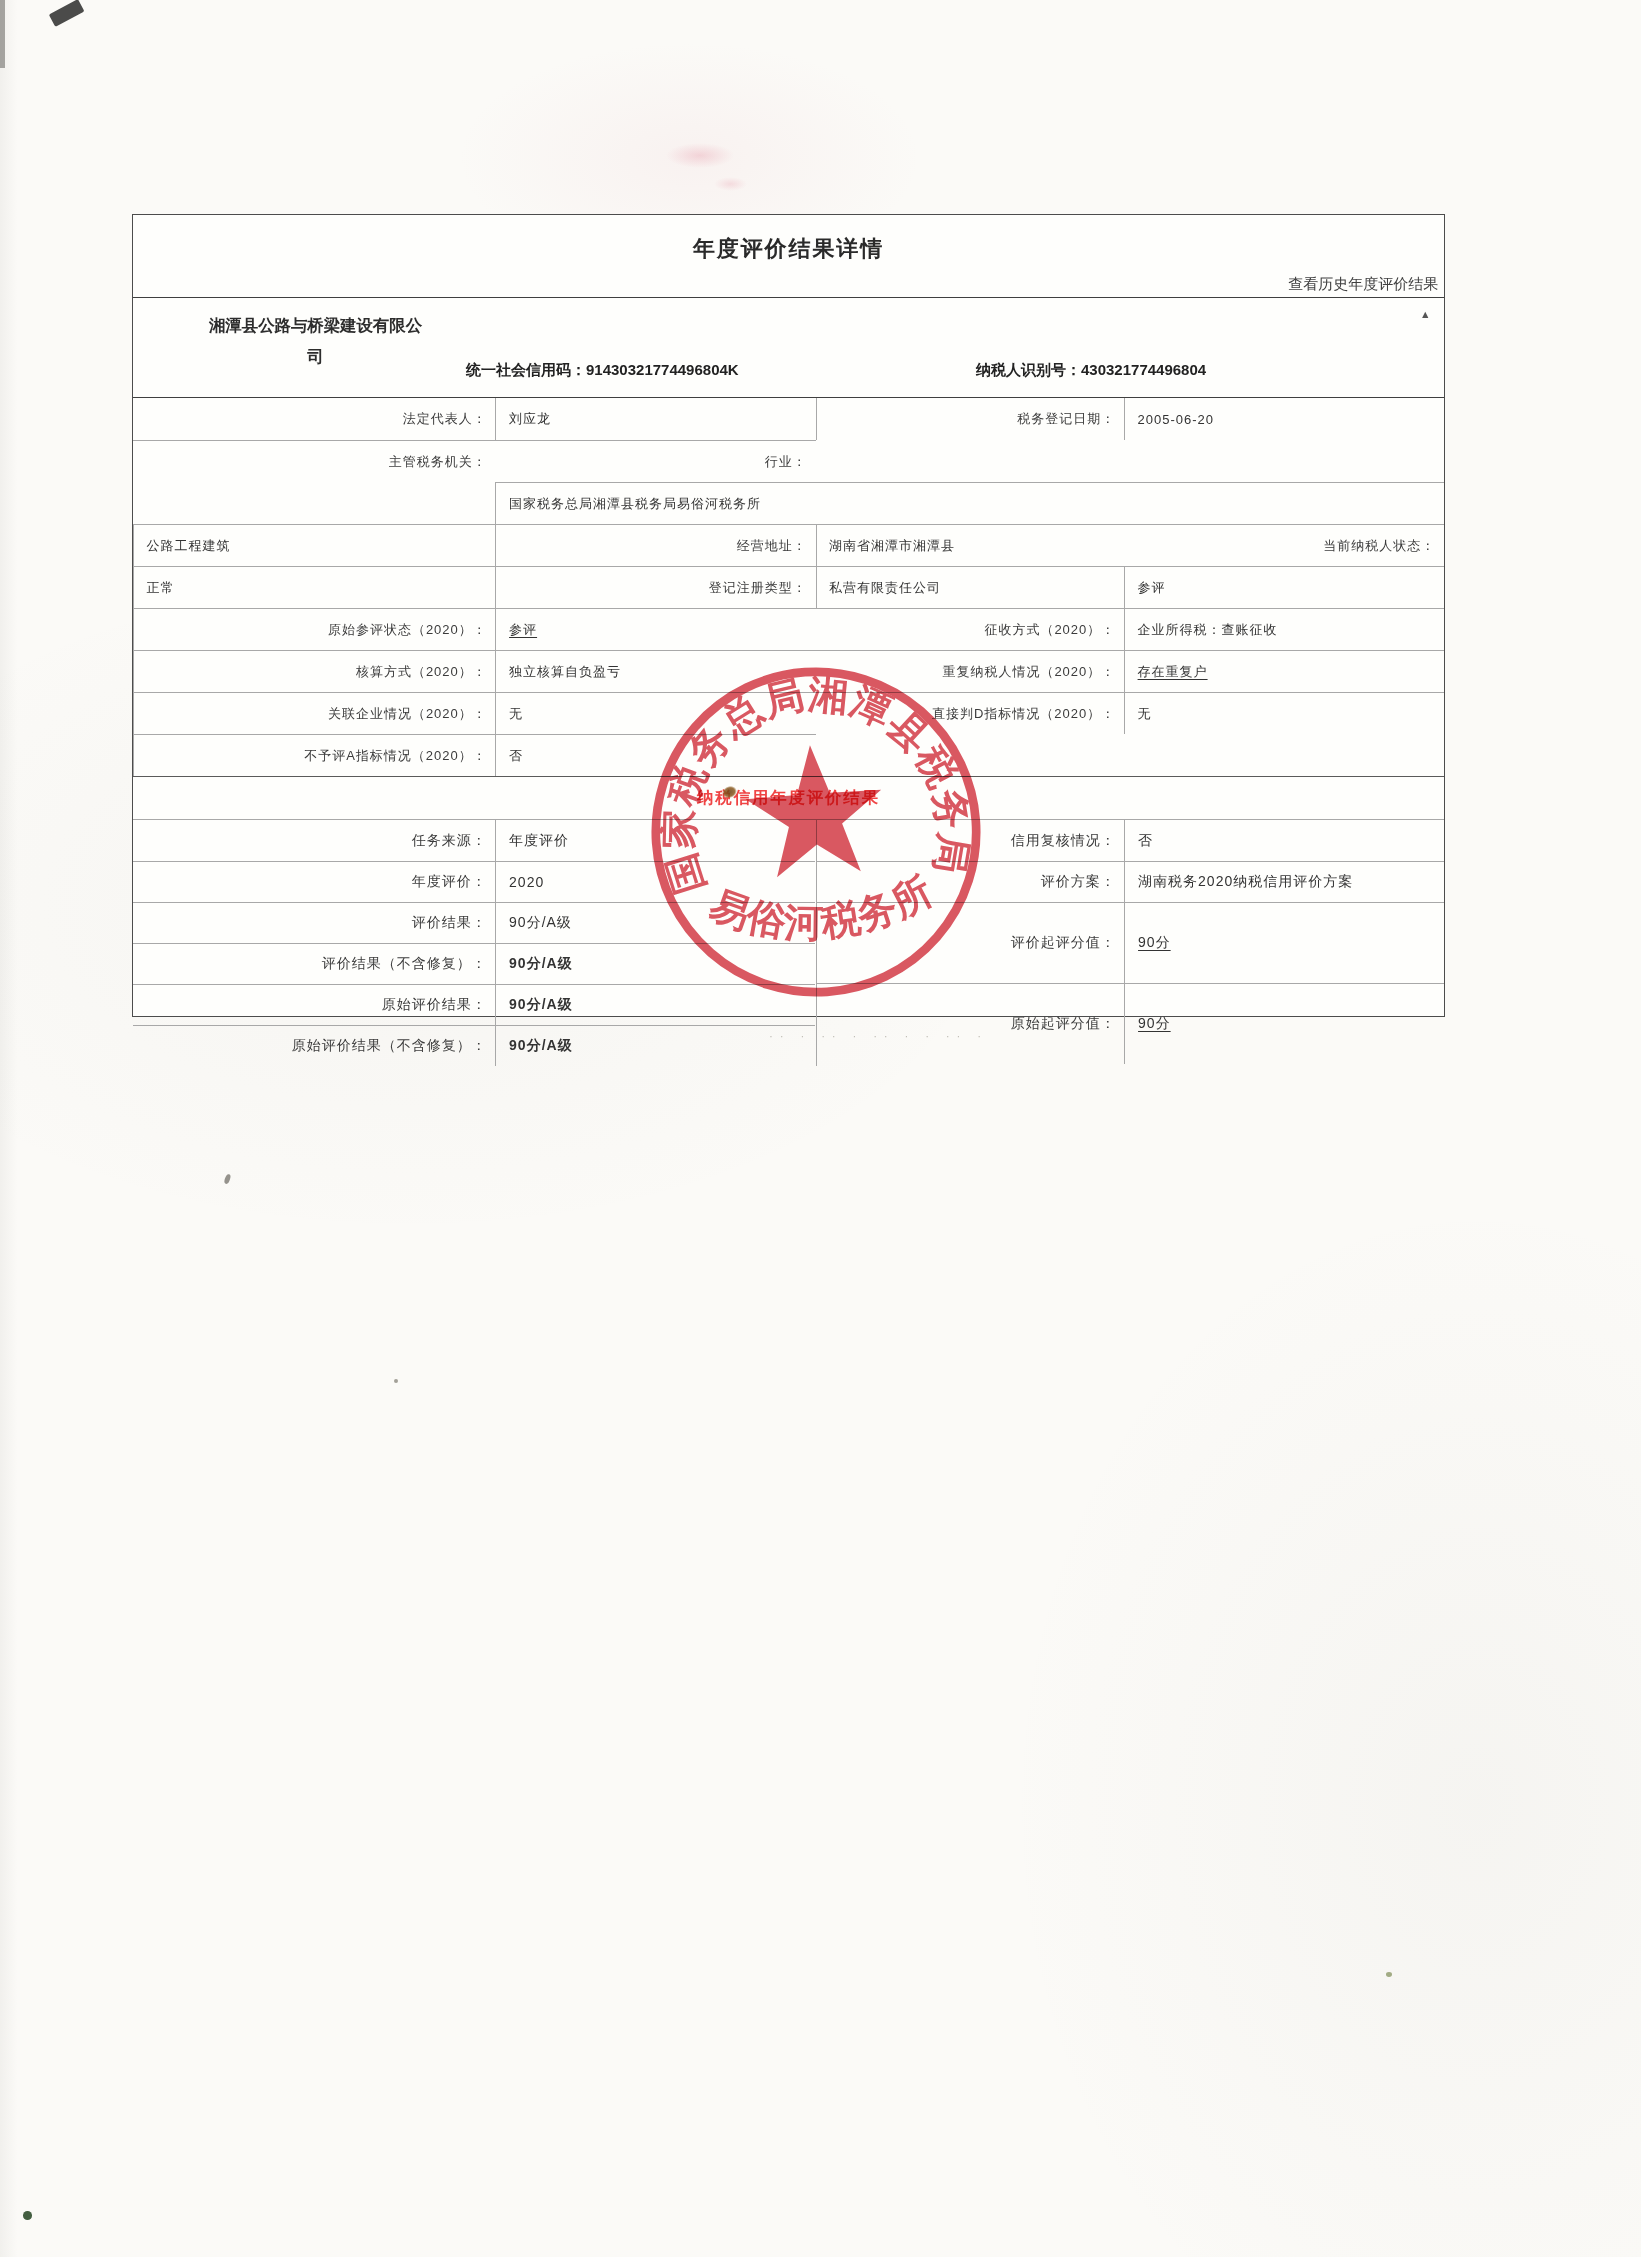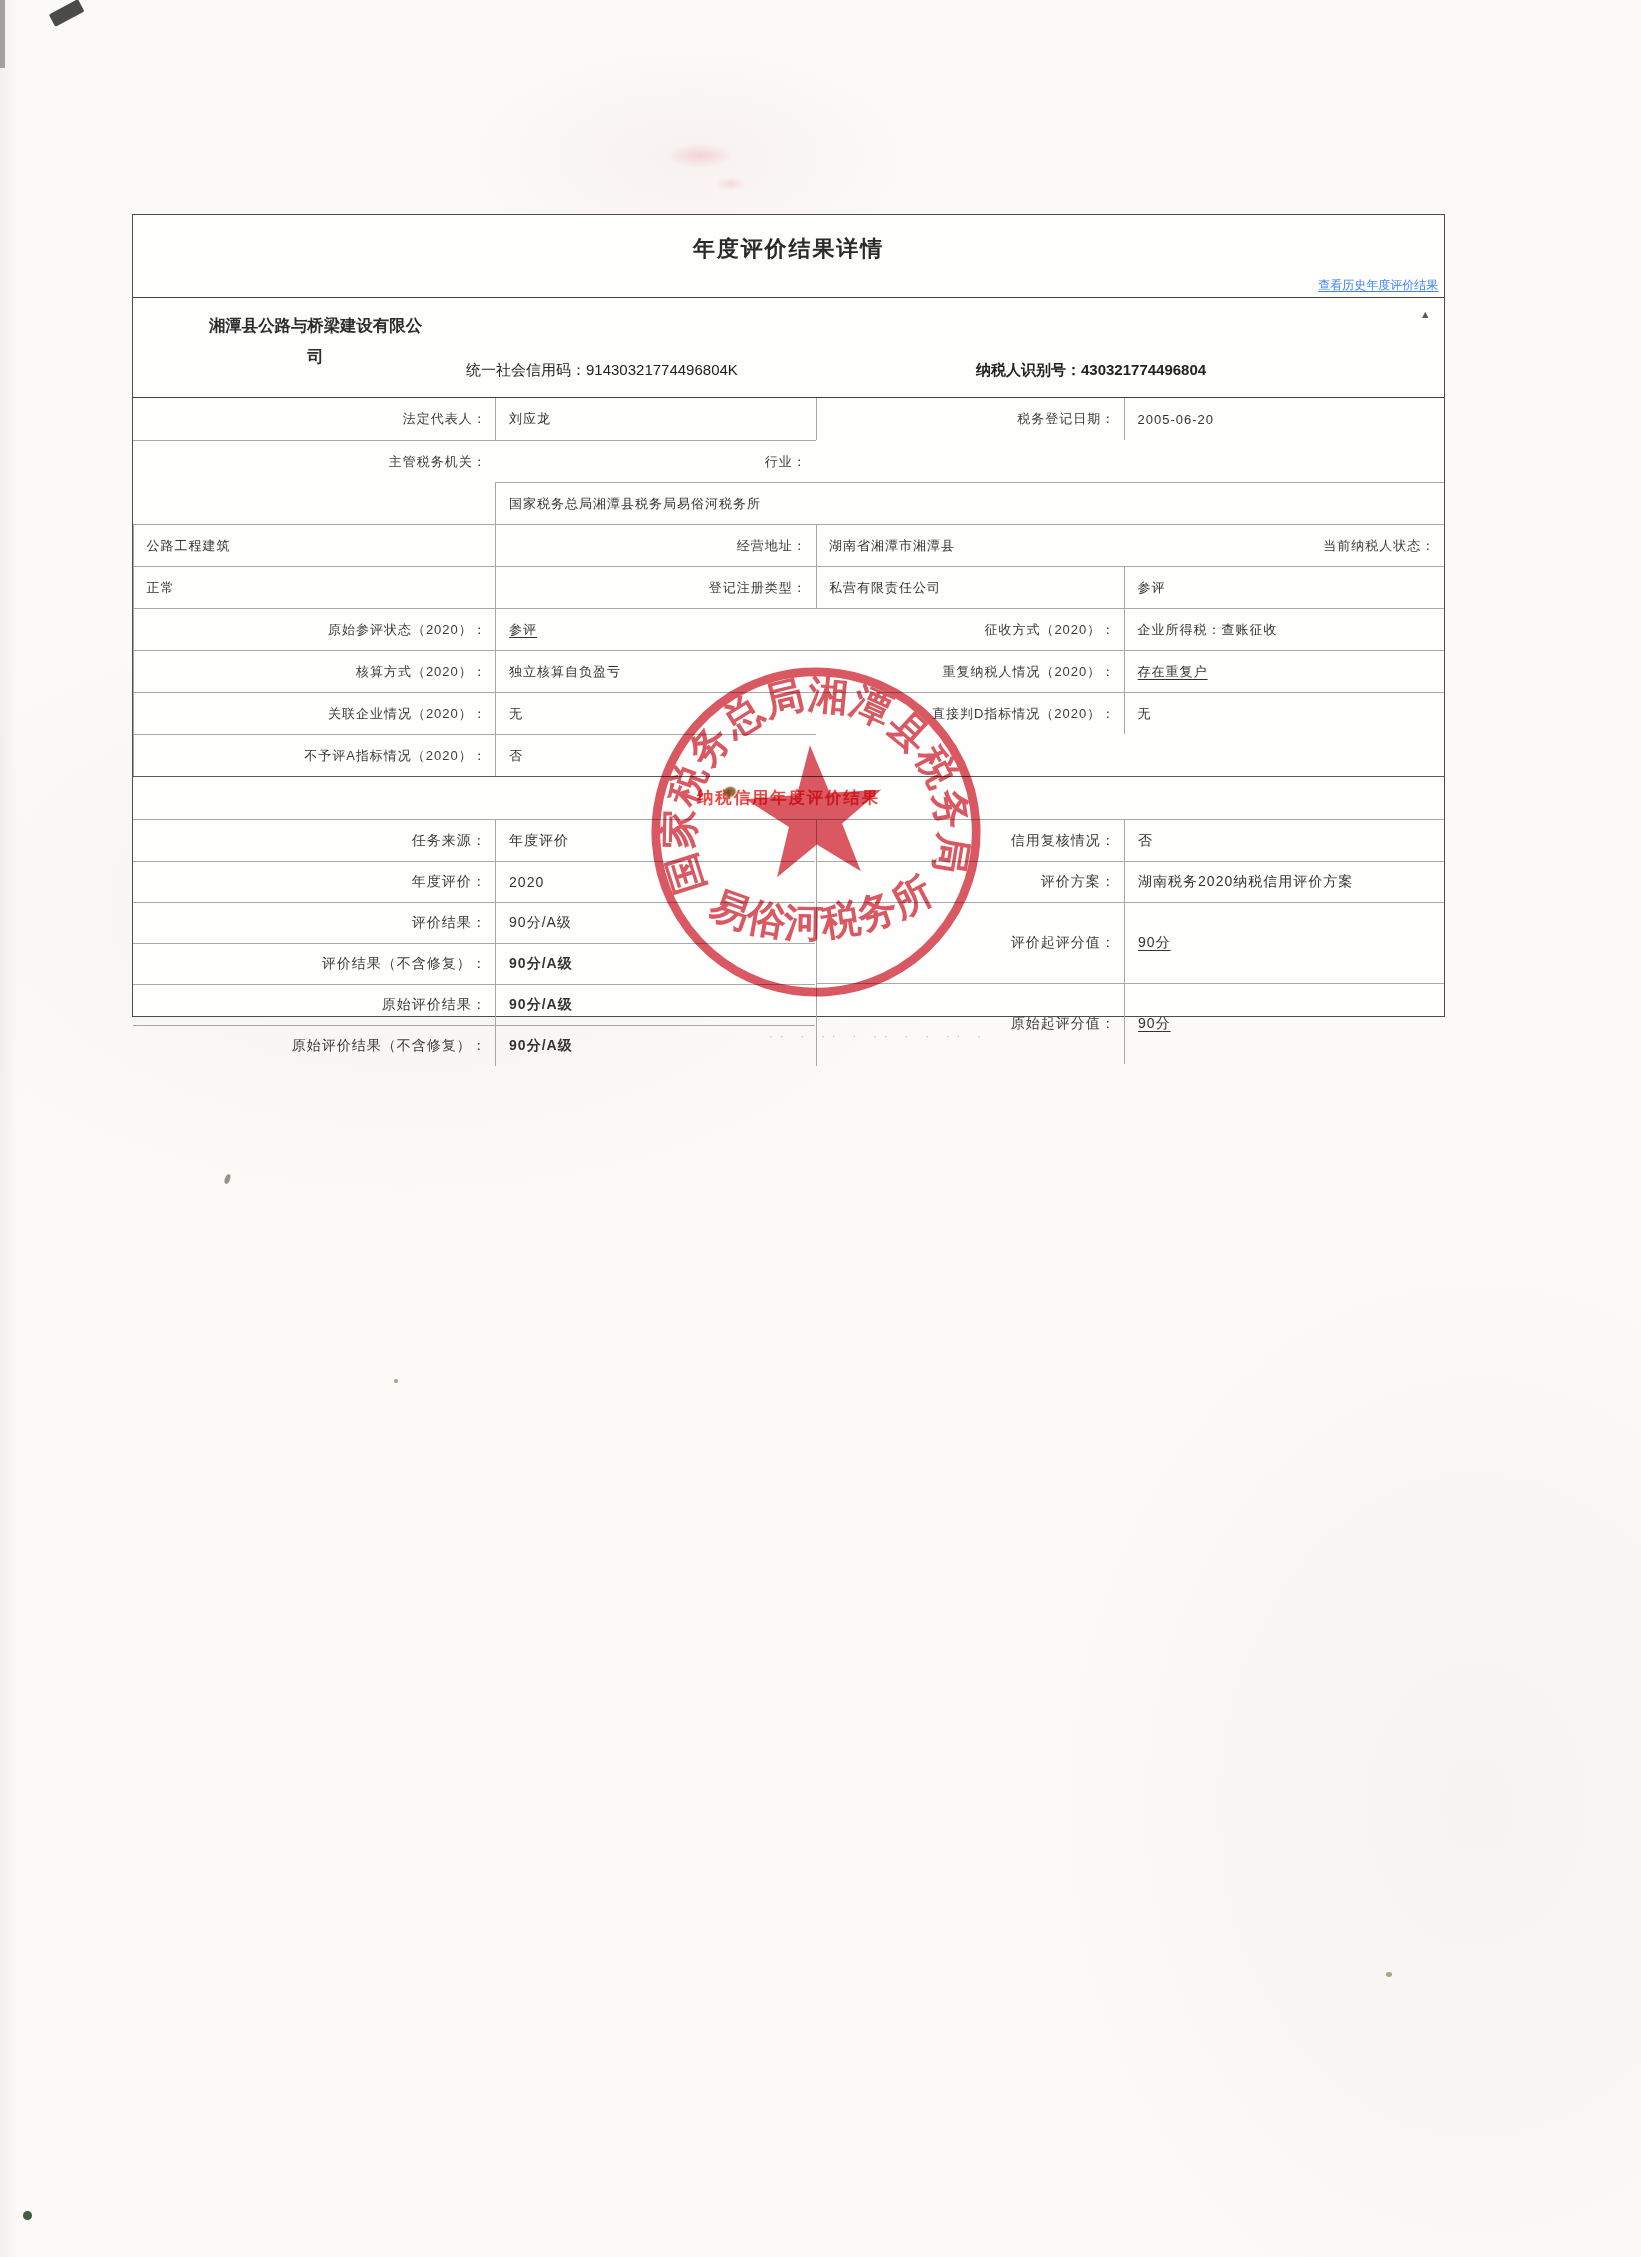--- a/index.html
+++ b/index.html
@@ -29,29 +29,29 @@
   .panel {
     position:absolute; left:132px; top:214px; width:1313px; height:803px;
     background:#fefefc; border:1.9px solid #4c4c4c;
   }
   .title-block { position:relative; height:83px; border-bottom:1.9px solid #3f3f3f; }
   .page-title {
     position:absolute; left:0; right:0; top:19.3px; text-align:center;
     font-size:22px; font-weight:700; color:#2a2a2a; letter-spacing:1.9px;
   }
   .history-link {
-    position:absolute; right:5.8px; bottom:2.9px; font-size:12px; color:#3b82f6;
-    text-decoration:underline; text-underline-offset:1.9px; cursor:pointer;
+    position:absolute; right:5.8px; bottom:2.9px; font-size:15px; color:#404040;
+    text-underline-offset:1.9px; cursor:pointer;
   }
   .company-block { position:relative; height:100px; border-bottom:1.9px solid #3f3f3f; }
   .company-name {
     position:absolute; left:23px; top:11.6px; width:319px; text-align:center;
     font-size:16.4px; font-weight:700; color:#2d2d2d; line-height:1.9;
   }
-  .credit-code { position:absolute; left:333px; bottom:17.4px; font-size:15px; font-weight:400; color:#222; }
+  .credit-code { position:absolute; left:333px; bottom:17.4px; font-size:15px; font-weight:700; color:#222; }
   .taxpayer-id { position:absolute; left:843px; bottom:17.4px; font-size:15px; font-weight:700; color:#222; }
   .collapse-tri { position:absolute; right:13.5px; top:9.7px; font-size:10.6px; color:#555; cursor:pointer; }
 
   .tbl { display:grid; grid-template-columns:27.65fr 24.41fr 23.53fr 24.41fr; font-size:13px; }
   .c { display:flex; align-items:center; min-height:42px; border-top:1px solid #a8a8a8; }
   .r1 { border-top:none; }
   .lab { justify-content:flex-end; text-align:right; padding-right:8.7px; color:#3b3b3b; letter-spacing:1px; }
   .val { padding-left:12.6px; color:#333; letter-spacing:1px; }
   .bl { border-left:1px solid #a8a8a8; }
   .sp3 { grid-column:2/5; }

